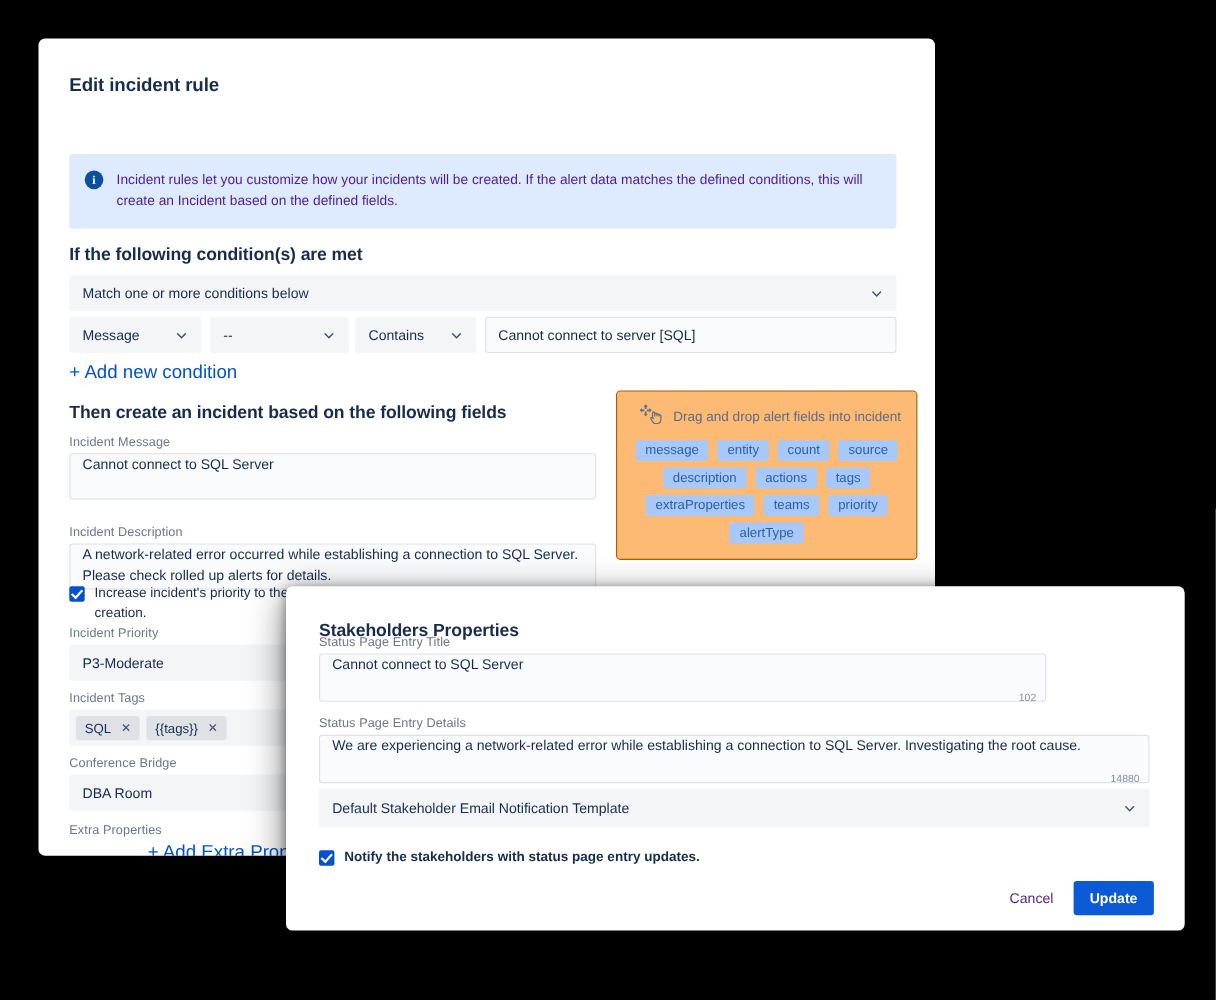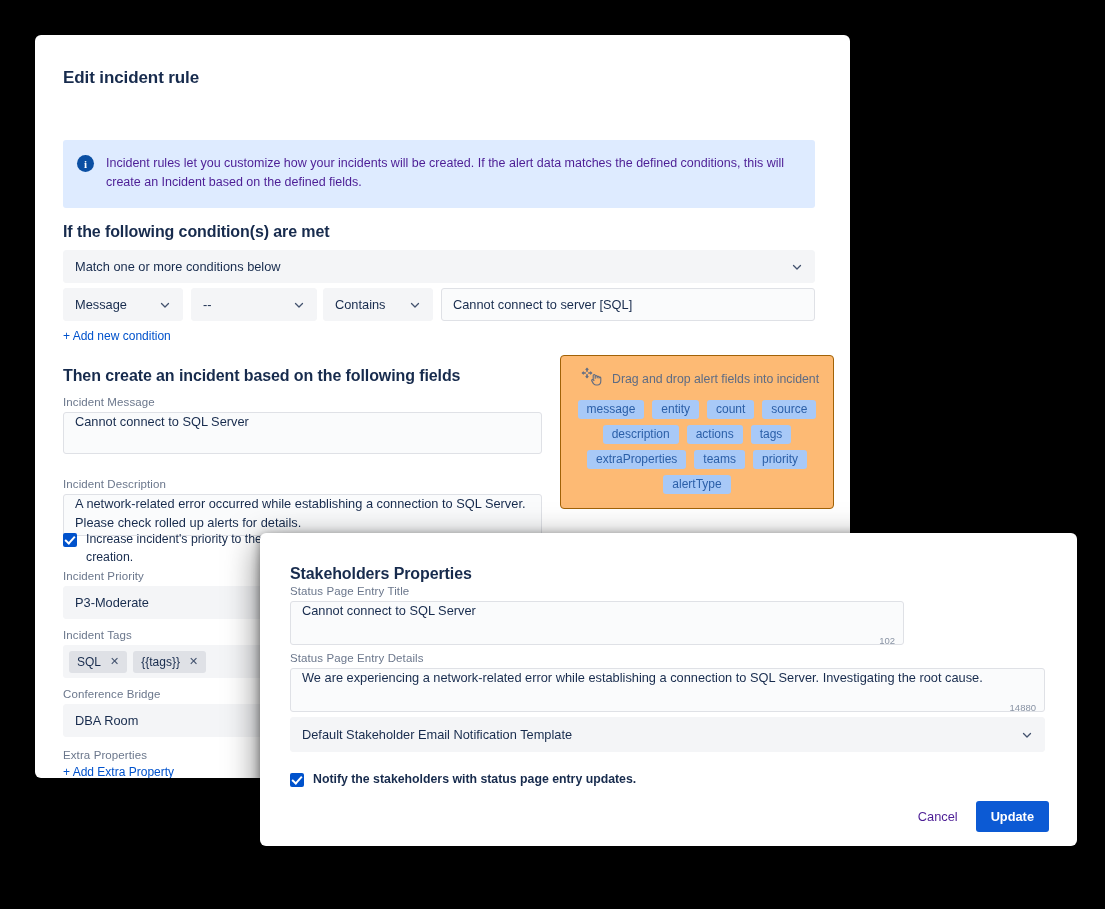--- a/index.html
+++ b/index.html
@@ -51,23 +51,24 @@
     color: #172b4d;
     letter-spacing: -0.1px;
   }
   .field-label {
     font-size: 11.5px;
     color: #6b778c;
     margin-bottom: 4px;
     letter-spacing: 0.1px;
   }
   .link {
-    font-size: 12px;
+    font-size: 17px;
     color: #0052cc;
     cursor: pointer;
+    text-align: center;
   }
 
   
   .info-banner {
     display: flex;
     background: #deebff;
     border-radius: 3px;
     padding: 14px 16px 15px 14px;
     gap: 12px;
   }
@@ -382,21 +383,21 @@
     <div class="drag-chips">
       <span class="alert-chip">alertType</span>
     </div>
   </div>
 </div>
 
 <div class="card" id="stakeholders-modal">
 
   <div class="section-title" style="position:absolute;left:30px;top:14px;margin-top:18px;">Stakeholders Properties</div>
 
-  <div style="position:absolute;left:30px;top:52px;width:614px;">
+  <div style="position:absolute;left:30px;top:45px;width:661px;">
     <div class="field-label">Status Page Entry Title</div>
     <div style="position:relative;">
       <textarea class="textarea" rows="2" style="height: 44px;">Cannot connect to SQL Server</textarea>
       <span class="counter">102</span>
     </div>
   </div>
 
   <div style="position:absolute;left:30px;top:119px;width:755px;">
     <div class="field-label">Status Page Entry Details</div>
     <div style="position:relative;">

